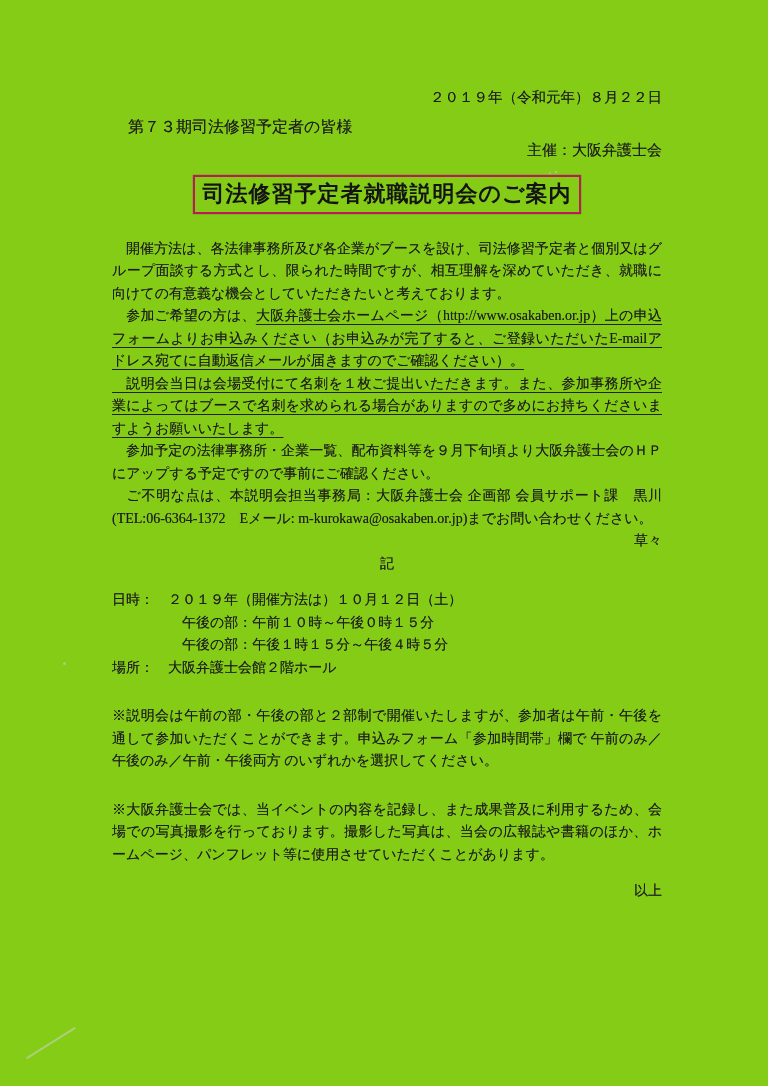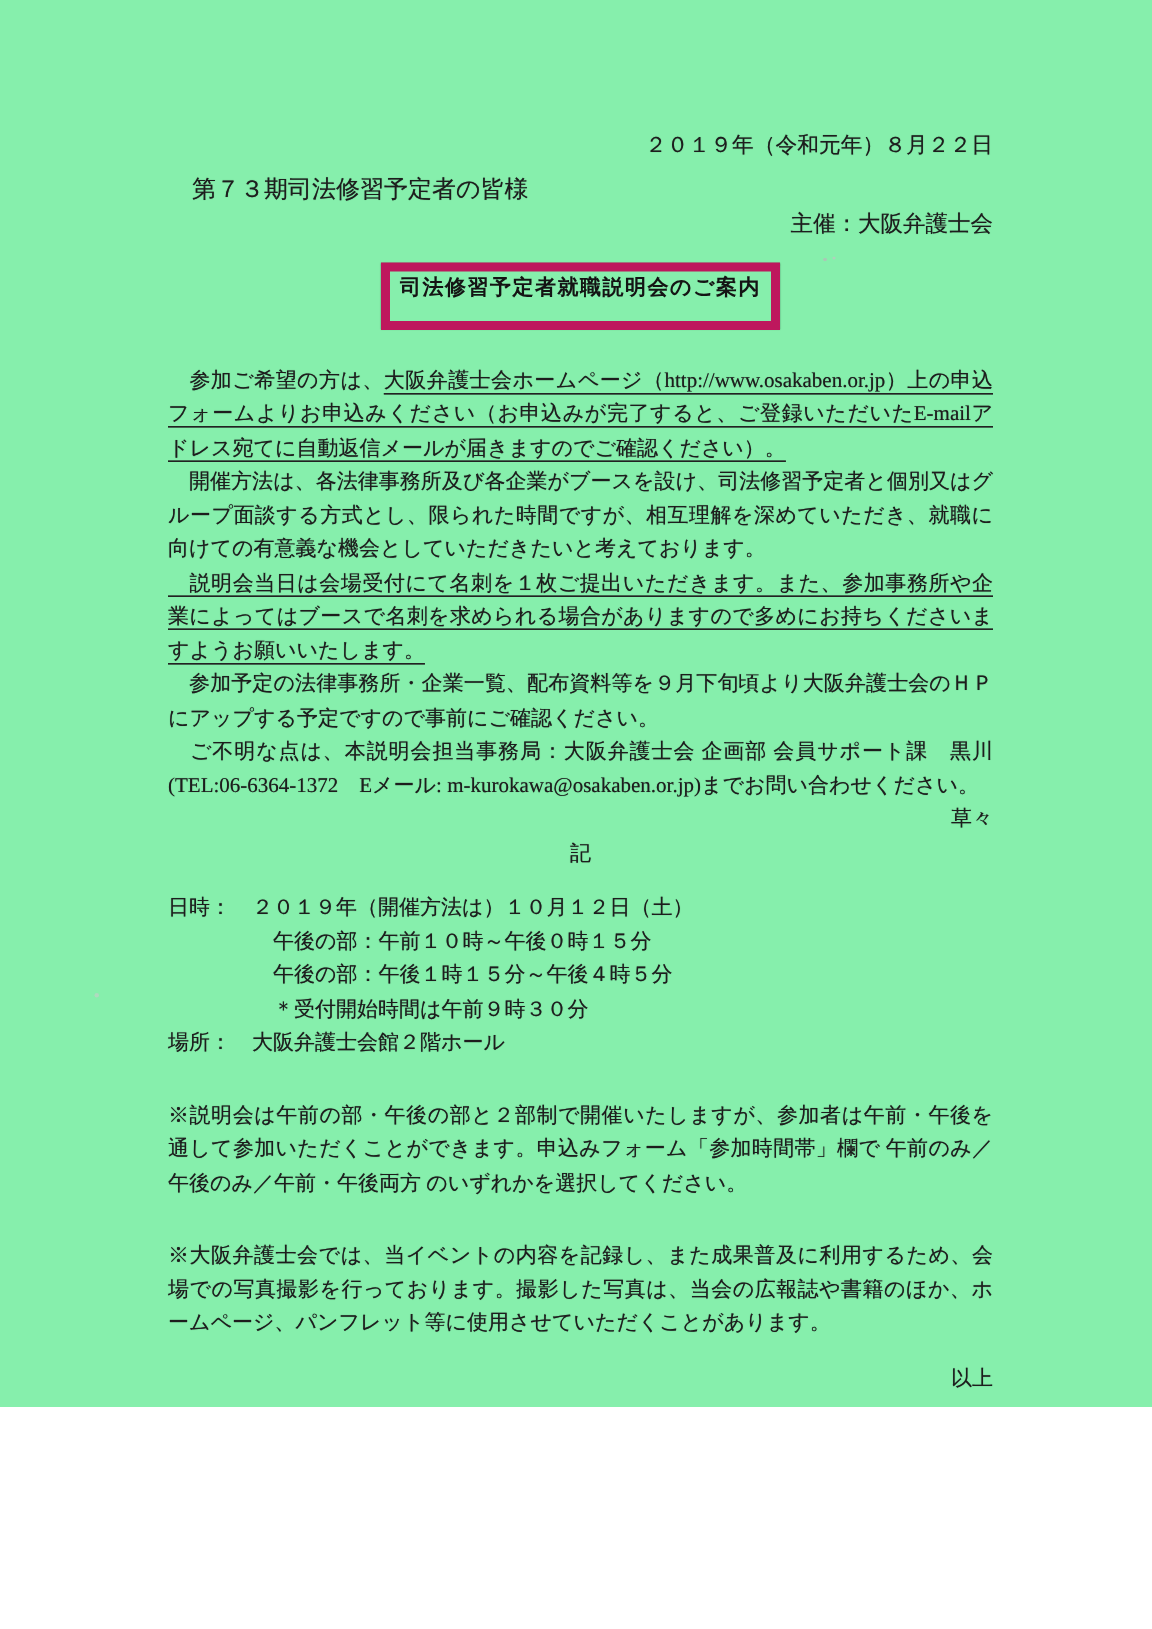--- a/index.html
+++ b/index.html
@@ -3,22 +3,22 @@
 <meta charset="utf-8">
 <style>
   html, body { margin: 0; padding: 0; }
   body {
     width: 768px; height: 1086px;
     background: #ffffff;
     font-family: "Liberation Serif", "DejaVu Serif", serif;
   }
   .page {
     position: relative;
-    width: 768px; height: 938px;
-    background: #86efac;
+    width: 768px; height: 1086px;
+    background: #84cc16;
     overflow: hidden;
     color: #1d1d1d;
   }
   .content {
     position: absolute;
     left: 112px; top: 86px;
     width: 550px;
   }
   .txt {
     font-size: 14px;
@@ -26,25 +26,25 @@
     text-shadow: 0 0 0.5px rgba(20,20,20,0.6);
   }
   .date-line { text-align: right; font-size: 14.5px; }
   .addressee { margin-top: 7px; padding-left: 16px; font-size: 16px; }
   .organizer { text-align: right; margin-top: 1px; font-size: 15px; }
   .title-wrap { text-align: center; margin-top: 13px; }
   .doc-title {
     display: inline-block;
     font-family: "Liberation Sans", "DejaVu Sans", sans-serif;
     font-weight: bold;
-    font-size: 14px;
+    font-size: 22px;
     letter-spacing: 1px;
     color: #141414;
-    border: 6px solid #be185d;
-    padding: 2px 7px 13px 7px;
+    border: 2px solid #be185d;
+    padding: 2px 7px 3px 7px;
     box-shadow: 0 0 1px rgba(0,0,0,0.5);
   }
   .body-block { margin-top: 24px; text-align: justify; }
   .body-block p { margin: 0; }
   .u {
     text-decoration: underline;
     text-underline-offset: 3.5px;
     text-decoration-thickness: 1.2px;
     text-decoration-color: #222;
   }
@@ -88,34 +88,33 @@
 
     <div class="txt date-line">２０１９年（令和元年）８月２２日</div>
     <div class="txt addressee">第７３期司法修習予定者の皆様</div>
     <div class="txt organizer">主催：大阪弁護士会</div>
 
     <div class="title-wrap">
       <span class="doc-title">司法修習予定者就職説明会のご案内</span>
     </div>
 
     <div class="txt body-block">
+      <p><span>　開催方法は、各法律事務所及び各企業がブースを設け、司法修習予定者と個別又はグループ面談する方式とし、限られた時間ですが、相互理解を深めていただき、就職に向けての有意義な機会としていただきたいと考えております。</span></p>
       <p><span>　参加ご希望の方は、</span><span class="u">大阪弁護士会ホームページ（http://www.osakaben.or.jp）上の申込フォームよりお申込みください（お申込みが完了すると、ご登録いただいたE-mailアドレス宛てに自動返信メールが届きますのでご確認ください）。</span></p>
-      <p><span>　開催方法は、各法律事務所及び各企業がブースを設け、司法修習予定者と個別又はグループ面談する方式とし、限られた時間ですが、相互理解を深めていただき、就職に向けての有意義な機会としていただきたいと考えております。</span></p>
       <p><span class="u">　説明会当日は会場受付にて名刺を１枚ご提出いただきます。また、参加事務所や企業によってはブースで名刺を求められる場合がありますので多めにお持ちくださいますようお願いいたします。</span></p>
       <p><span>　参加予定の法律事務所・企業一覧、配布資料等を９月下旬頃より大阪弁護士会のＨＰにアップする予定ですので事前にご確認ください。</span></p>
       <p><span>　ご不明な点は、本説明会担当事務局：大阪弁護士会 企画部 会員サポート課　黒川(TEL:06-6364-1372　Eメール: m-kurokawa@osakaben.or.jp)までお問い合わせください。</span></p>
       <div class="sousou">草々</div>
       <div class="ki">記</div>
     </div>
 
     <div class="txt details">
       <div>日時：　２０１９年（開催方法は）１０月１２日（土）</div>
       <div>　　　　　午後の部：午前１０時～午後０時１５分</div>
       <div>　　　　　午後の部：午後１時１５分～午後４時５分</div>
-      <div>　　　　　＊受付開始時間は午前９時３０分</div>
       <div>場所：　大阪弁護士会館２階ホール</div>
     </div>
 
     <div class="txt notes-1">
       <p><span>※説明会は午前の部・午後の部と２部制で開催いたしますが、参加者は午前・午後を通して参加いただくことができます。申込みフォーム「参加時間帯」欄で 午前のみ／午後のみ／午前・午後両方 のいずれかを選択してください。</span></p>
     </div>
 
     <div class="txt notes-2">
       <p><span>※大阪弁護士会では、当イベントの内容を記録し、また成果普及に利用するため、会場での写真撮影を行っております。撮影した写真は、当会の広報誌や書籍のほか、ホームページ、パンフレット等に使用させていただくことがあります。</span></p>
       <div class="ijou">以上</div>

